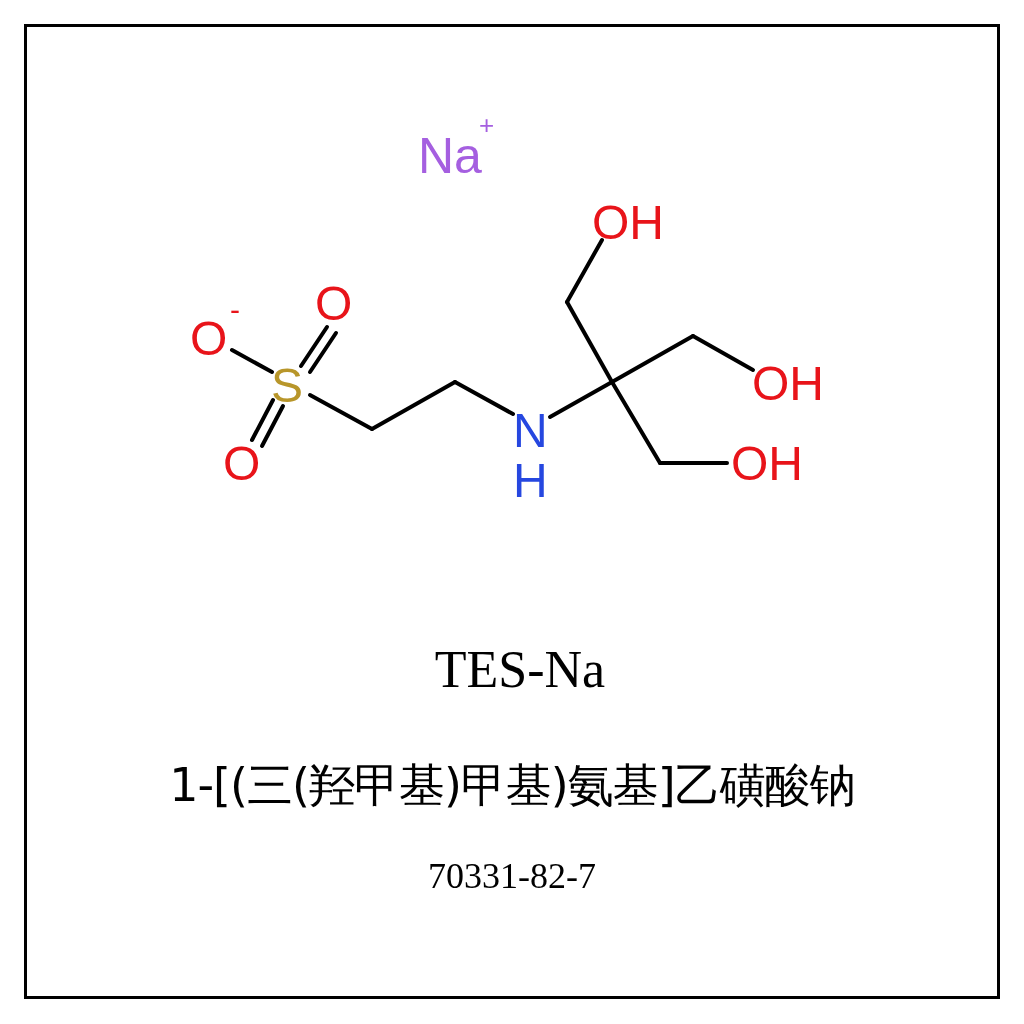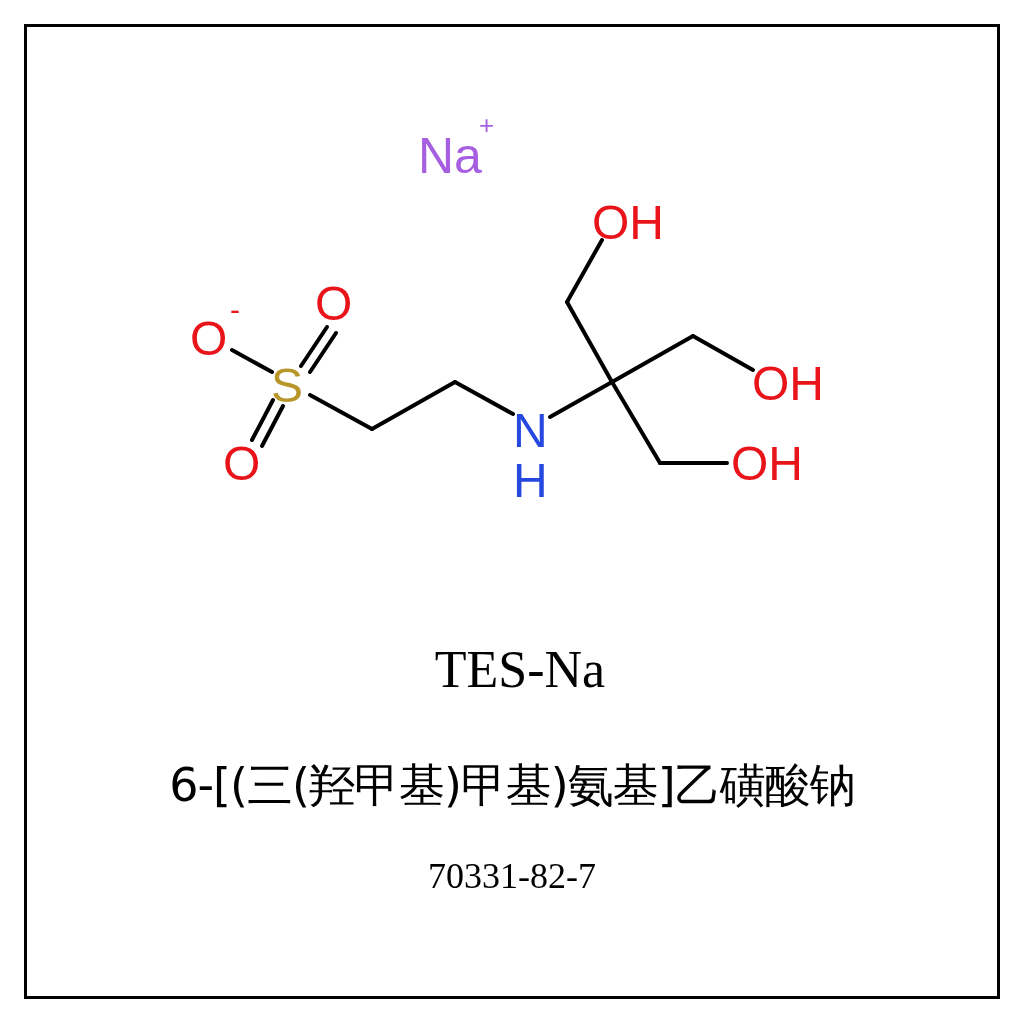--- a/index.html
+++ b/index.html
@@ -64,14 +64,14 @@
 
   <text class="atom" x="513" y="447" font-size="48" fill="#2647e0">N</text>
   <text class="atom" x="513" y="497" font-size="48" fill="#2647e0">H</text>
 
   <text class="atom" x="592" y="239" font-size="48" fill="#e8141a">OH</text>
   <text class="atom" x="752" y="400" font-size="48" fill="#e8141a">OH</text>
   <text class="atom" x="731" y="480" font-size="48" fill="#e8141a">OH</text>
 </svg>
 
 <div class="caption abbr">TES-Na</div>
-<div class="caption cname">6-[(三(羟甲基)甲基)氨基]乙磺酸钠</div>
+<div class="caption cname">1-[(三(羟甲基)甲基)氨基]乙磺酸钠</div>
 <div class="caption cas">70331-82-7</div>
 
 </body></html>

